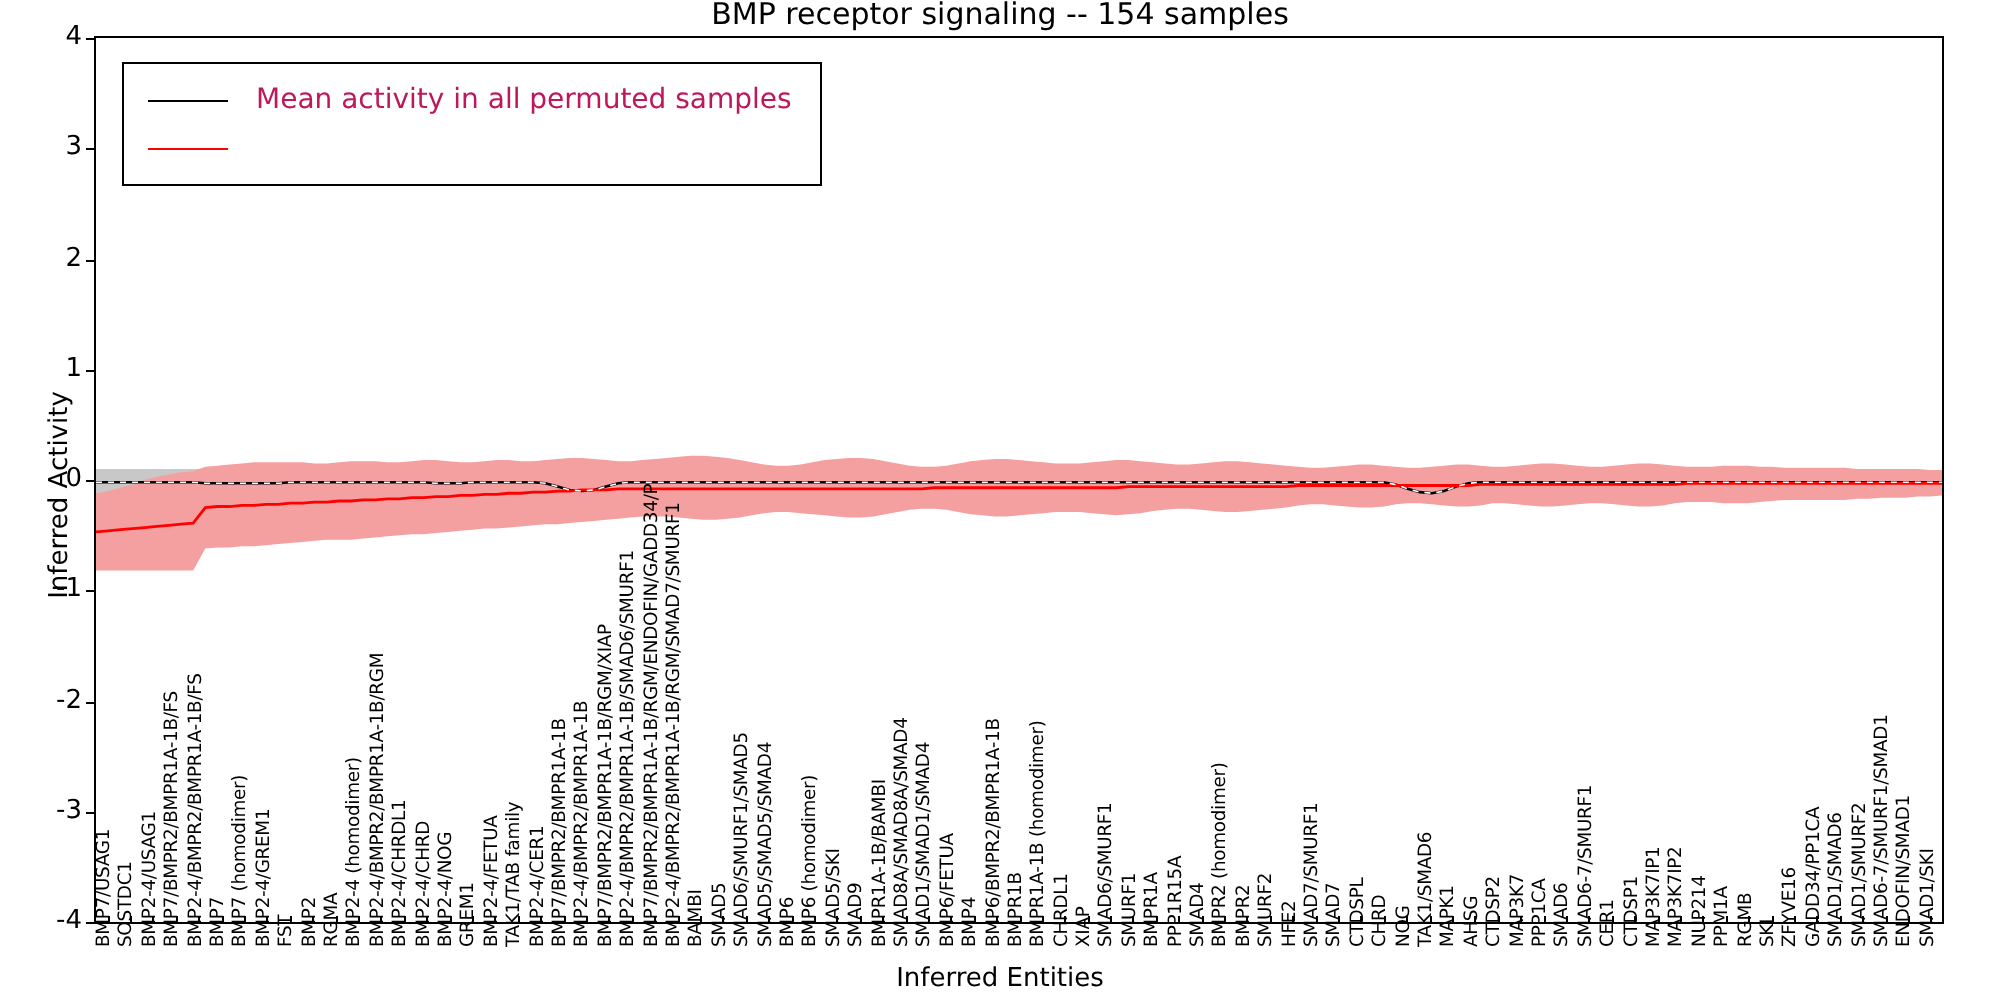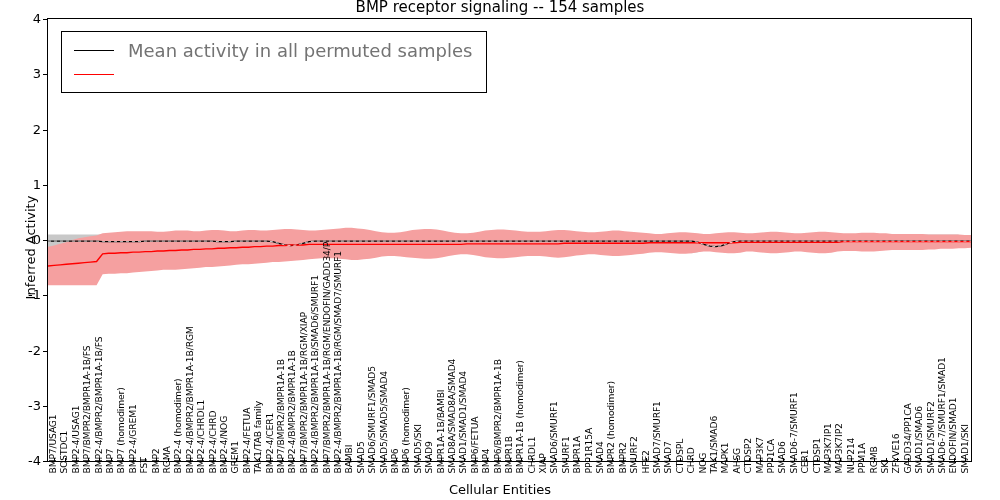--- a/index.html
+++ b/index.html
@@ -90,21 +90,21 @@
     align-items: center;
     height: 24px;
   }
   .legend-swatch {
     width: 40px; height: 0;
     border-top-width: 1.6px;
     border-top-style: solid;
     margin-right: 14px;
     margin-left: 4px;
   }
-  .legend-text { font-size: 18px; color: #737373; white-space: nowrap; }
+  .legend-text { font-size: 14px; color: #be185d; white-space: nowrap; }
   #xticklabels {
     position: absolute;
     left: 0; top: 0;
     width: 1000px; height: 500px;
     pointer-events: none;
   }
   .xtick-label {
     position: absolute;
     font-size: 9.2px;
     line-height: 9.5px;
@@ -151,21 +151,21 @@
       <div class="ytick-mark-r" style="top: 129.5px;"></div>
       <div class="ytick-row" style="top: 74.25px;">3</div>
       <div class="ytick-mark" style="top: 74.25px;"></div>
       <div class="ytick-mark-r" style="top: 74.25px;"></div>
       <div class="ytick-row" style="top: 19px;">4</div>
       <div class="ytick-mark" style="top: 19px;"></div>
       <div class="ytick-mark-r" style="top: 19px;"></div>
     </div>
 
   <div id="ylabel">Inferred Activity</div>
-  <div id="xlabel">Cellular Entities</div>
+  <div id="xlabel">Inferred Entities</div>
 
   <div id="axes">
     <svg id="plot-svg" width="923" height="442">
       <polygon id="band-permuted" fill="#c8c8c8" stroke="none" points="0.00,215.47 6.07,215.47 12.14,215.47 18.22,215.47 24.29,215.47 30.36,215.47 36.43,215.47 42.51,215.47 48.58,215.47 54.65,215.47 60.72,215.47 66.80,215.47 72.87,215.47 78.94,215.47 85.01,215.47 91.09,215.47 97.16,215.47 103.23,215.47 109.30,215.47 115.38,215.47 121.45,215.47 127.52,215.47 133.59,215.47 139.66,215.47 145.74,215.47 151.81,215.47 157.88,215.47 163.95,215.47 170.03,215.47 176.10,215.47 182.17,215.47 188.24,215.47 194.32,215.47 200.39,215.47 206.46,215.47 212.53,215.47 218.61,215.47 224.68,215.47 230.75,216.58 236.82,218.24 242.89,218.79 248.97,218.24 255.04,216.58 261.11,215.47 267.18,215.47 273.26,215.47 279.33,215.47 285.40,215.47 291.47,215.47 297.55,215.47 303.62,215.47 309.69,215.47 315.76,215.47 321.84,215.47 327.91,215.47 333.98,215.47 340.05,215.47 346.13,215.47 352.20,215.47 358.27,215.47 364.34,215.47 370.41,215.47 376.49,215.47 382.56,215.47 388.63,215.47 394.70,215.47 400.78,215.47 406.85,215.47 412.92,215.47 418.99,215.47 425.07,215.47 431.14,215.47 437.21,215.47 443.28,215.47 449.36,215.47 455.43,215.47 461.50,215.47 467.57,215.47 473.64,215.47 479.72,215.47 485.79,215.47 491.86,215.47 497.93,215.47 504.01,215.47 510.08,215.47 516.15,215.47 522.22,215.47 528.30,215.47 534.37,215.47 540.44,215.47 546.51,215.47 552.59,215.47 558.66,215.47 564.73,215.47 570.80,215.47 576.88,215.47 582.95,215.47 589.02,215.47 595.09,215.47 601.16,215.47 607.24,215.47 613.31,215.47 619.38,215.47 625.45,215.47 631.53,215.47 637.60,216.03 643.67,217.69 649.74,219.34 655.82,219.90 661.89,218.79 667.96,217.13 674.03,215.47 680.11,215.47 686.18,215.47 692.25,215.47 698.32,215.47 704.39,215.47 710.47,215.47 716.54,215.47 722.61,215.47 728.68,215.47 734.76,215.47 740.83,215.47 746.90,215.47 752.97,215.47 759.05,215.47 765.12,215.47 771.19,215.47 777.26,215.47 783.34,215.47 789.41,215.47 795.48,215.47 801.55,215.47 807.63,215.47 813.70,215.47 819.77,215.47 825.84,215.47 831.91,215.47 837.99,215.47 844.06,215.47 850.13,215.47 856.20,215.47 862.28,215.47 868.35,215.47 874.42,215.47 880.49,215.47 886.57,215.47 892.64,215.47 898.71,215.47 904.78,215.47 910.86,215.47 898.71,228.73 892.64,228.73 886.57,228.73 880.49,228.73 874.42,228.73 868.35,228.73 862.28,228.73 856.20,228.73 850.13,228.73 844.06,228.73 837.99,228.73 831.91,228.73 825.84,228.73 819.77,228.73 813.70,228.73 807.63,228.73 801.55,228.73 795.48,228.73 789.41,228.73 783.34,228.73 777.26,228.73 771.19,228.73 765.12,228.73 759.05,228.73 752.97,228.73 746.90,228.73 740.83,228.73 734.76,228.73 728.68,228.73 722.61,228.73 716.54,228.73 710.47,228.73 704.39,228.73 698.32,228.73 692.25,228.73 686.18,228.73 680.11,228.73 674.03,228.73 667.96,228.73 661.89,229.29 655.82,230.94 649.74,233.15 643.67,234.26 637.60,233.71 631.53,232.05 625.45,229.84 619.38,228.73 613.31,228.73 607.24,228.73 601.16,228.73 595.09,228.73 589.02,228.73 582.95,228.73 576.88,228.73 570.80,228.73 564.73,228.73 558.66,228.73 552.59,228.73 546.51,228.73 540.44,228.73 534.37,228.73 528.30,228.73 522.22,228.73 516.15,228.73 510.08,228.73 504.01,228.73 497.93,228.73 491.86,228.73 485.79,228.73 479.72,228.73 473.64,228.73 467.57,228.73 461.50,228.73 455.43,228.73 449.36,228.73 443.28,228.73 437.21,228.73 431.14,228.73 425.07,228.73 418.99,228.73 412.92,228.73 406.85,228.73 400.78,228.73 394.70,228.73 388.63,228.73 382.56,228.73 376.49,228.73 370.41,228.73 364.34,228.73 358.27,228.73 352.20,228.73 346.13,228.73 340.05,228.73 333.98,228.73 327.91,228.73 321.84,228.73 315.76,228.73 309.69,228.73 303.62,228.73 297.55,228.73 291.47,228.73 285.40,228.73 279.33,228.73 273.26,228.73 267.18,228.73 261.11,229.29 255.04,230.94 248.97,232.60 242.89,233.15 236.82,232.60 230.75,230.94 224.68,229.29 218.61,228.73 212.53,228.73 206.46,228.73 200.39,228.73 194.32,228.73 188.24,228.73 182.17,229.29 176.10,229.29 170.03,229.29 163.95,228.73 157.88,228.73 151.81,228.73 145.74,228.73 139.66,228.73 133.59,228.73 127.52,228.73 121.45,228.73 115.38,228.73 109.30,228.73 103.23,228.73 97.16,228.73 91.09,229.29 85.01,229.29 78.94,229.29 72.87,229.29 66.80,229.29 60.72,229.29 54.65,229.29 48.58,228.73 42.51,228.73 36.43,228.73 30.36,228.73 24.29,228.73 18.22,228.73 12.14,228.73 6.07,228.73 0.00,228.73"></polygon>
       <polygon id="band-patient" fill="#f5a0a0" stroke="none" points="0.00,227.63 6.07,226.52 12.14,224.87 18.22,223.21 24.29,221.00 30.36,219.34 36.43,218.24 42.51,217.13 48.58,216.58 54.65,214.37 60.72,213.82 66.80,213.26 72.87,212.71 78.94,212.16 85.01,212.16 91.09,212.16 97.16,212.16 103.23,212.16 109.30,212.71 115.38,212.71 121.45,212.16 127.52,211.61 133.59,211.61 139.66,211.61 145.74,212.16 151.81,212.16 157.88,211.61 163.95,211.05 170.03,211.05 176.10,211.61 182.17,212.16 188.24,212.16 194.32,211.61 200.39,211.05 206.46,211.05 212.53,211.61 218.61,211.61 224.68,211.05 230.75,210.50 236.82,209.95 242.89,209.95 248.97,210.50 255.04,211.05 261.11,211.61 267.18,211.61 273.26,211.05 279.33,210.50 285.40,209.95 291.47,209.40 297.55,208.84 303.62,208.84 309.69,209.40 315.76,209.95 321.84,211.05 327.91,212.16 333.98,213.26 340.05,213.82 346.13,213.82 352.20,213.26 358.27,212.16 364.34,211.05 370.41,210.50 376.49,209.95 382.56,209.95 388.63,210.50 394.70,211.61 400.78,212.71 406.85,213.82 412.92,214.37 418.99,214.37 425.07,213.82 431.14,212.71 437.21,211.61 443.28,211.05 449.36,210.50 455.43,210.50 461.50,211.05 467.57,211.61 473.64,212.16 479.72,212.71 485.79,212.71 491.86,212.71 497.93,212.16 504.01,211.61 510.08,211.05 516.15,211.05 522.22,211.61 528.30,212.16 534.37,212.71 540.44,213.26 546.51,213.26 552.59,212.71 558.66,212.16 564.73,211.61 570.80,211.61 576.88,212.16 582.95,212.71 589.02,213.26 595.09,213.82 601.16,214.37 607.24,214.92 613.31,214.92 619.38,214.37 625.45,213.82 631.53,213.26 637.60,213.26 643.67,213.82 649.74,214.37 655.82,214.92 661.89,214.92 667.96,214.37 674.03,213.82 680.11,213.26 686.18,213.26 692.25,213.82 698.32,214.37 704.39,214.37 710.47,213.82 716.54,213.26 722.61,212.71 728.68,212.71 734.76,213.26 740.83,213.82 746.90,214.37 752.97,214.37 759.05,213.82 765.12,213.26 771.19,212.71 777.26,212.71 783.34,213.26 789.41,213.82 795.48,214.37 801.55,214.37 807.63,214.37 813.70,213.82 819.77,213.82 825.84,213.82 831.91,214.37 837.99,214.37 844.06,214.92 850.13,214.92 856.20,214.92 862.28,214.92 868.35,214.92 874.42,214.92 880.49,215.47 886.57,215.47 892.64,215.47 898.71,215.47 904.78,215.47 910.86,215.47 916.93,216.03 923.00,216.03 929.07,216.03 935.14,216.58 941.22,216.58 935.14,228.18 929.07,228.73 923.00,228.73 916.93,229.29 910.86,229.29 904.78,229.84 898.71,229.84 892.64,229.84 886.57,230.39 880.49,230.39 874.42,230.94 868.35,230.94 862.28,230.94 856.20,230.94 850.13,230.94 844.06,230.94 837.99,231.50 831.91,232.05 825.84,232.60 819.77,232.60 813.70,232.60 807.63,232.05 801.55,232.05 795.48,232.05 789.41,232.60 783.34,233.71 777.26,234.26 771.19,234.26 765.12,233.71 759.05,233.15 752.97,232.60 746.90,232.60 740.83,233.15 734.76,233.71 728.68,234.26 722.61,234.26 716.54,233.71 710.47,233.15 704.39,232.60 698.32,232.60 692.25,233.71 686.18,234.26 680.11,234.26 674.03,233.71 667.96,233.15 661.89,232.60 655.82,232.60 649.74,233.15 643.67,234.26 637.60,234.81 631.53,234.81 625.45,234.26 619.38,233.71 613.31,233.15 607.24,233.15 601.16,233.71 595.09,234.81 589.02,235.36 582.95,235.92 576.88,236.47 570.80,237.02 564.73,237.02 558.66,236.47 552.59,235.92 546.51,235.36 540.44,235.36 534.37,235.92 528.30,236.47 522.22,237.57 516.15,238.13 510.08,238.68 504.01,238.13 497.93,237.57 491.86,237.02 485.79,237.02 479.72,237.02 473.64,237.57 467.57,238.13 461.50,238.68 455.43,239.23 449.36,239.23 443.28,238.68 437.21,238.13 431.14,237.02 425.07,235.92 418.99,235.36 412.92,235.36 406.85,235.92 400.78,237.02 394.70,238.13 388.63,239.23 382.56,239.78 376.49,239.78 370.41,239.23 364.34,238.68 358.27,238.13 352.20,237.57 346.13,237.02 340.05,237.02 333.98,237.57 327.91,238.68 321.84,239.78 315.76,240.34 309.69,240.89 303.62,240.89 297.55,240.34 291.47,239.78 285.40,239.23 279.33,239.23 273.26,239.23 267.18,239.78 261.11,240.34 255.04,240.89 248.97,241.44 242.89,242.00 236.82,242.55 230.75,243.10 224.68,243.10 218.61,243.65 212.53,244.20 206.46,244.76 200.39,245.31 194.32,245.31 188.24,245.86 182.17,246.41 176.10,246.97 170.03,247.52 163.95,248.07 157.88,248.07 151.81,248.63 145.74,249.18 139.66,249.73 133.59,250.28 127.52,250.84 121.45,250.84 115.38,250.84 109.30,251.39 103.23,251.94 97.16,252.49 91.09,253.05 85.01,253.60 78.94,254.15 72.87,254.15 66.80,254.70 60.72,254.70 54.65,255.25 48.58,266.31 42.51,266.31 36.43,266.31 30.36,266.31 24.29,266.31 18.22,266.31 12.14,266.31 6.07,266.31 0.00,266.31"></polygon>
       <polyline id="line-permuted" fill="none" stroke="#000000" stroke-width="1.3" points="0.00,222.10 6.07,222.10 12.14,222.10 18.22,222.10 24.29,222.10 30.36,222.10 36.43,222.10 42.51,222.10 48.58,222.10 54.65,222.66 60.72,222.66 66.80,222.66 72.87,222.66 78.94,222.66 85.01,222.66 91.09,222.66 97.16,222.10 103.23,222.10 109.30,222.10 115.38,222.10 121.45,222.10 127.52,222.10 133.59,222.10 139.66,222.10 145.74,222.10 151.81,222.10 157.88,222.10 163.95,222.10 170.03,222.66 176.10,222.66 182.17,222.66 188.24,222.10 194.32,222.10 200.39,222.10 206.46,222.10 212.53,222.10 218.61,222.10 224.68,222.66 230.75,224.31 236.82,225.97 242.89,226.52 248.97,225.97 255.04,224.31 261.11,222.66 267.18,222.10 273.26,222.10 279.33,222.10 285.40,222.10 291.47,222.10 297.55,222.10 303.62,222.10 309.69,222.10 315.76,222.10 321.84,222.10 327.91,222.10 333.98,222.10 340.05,222.10 346.13,222.10 352.20,222.10 358.27,222.10 364.34,222.10 370.41,222.10 376.49,222.10 382.56,222.10 388.63,222.10 394.70,222.10 400.78,222.10 406.85,222.10 412.92,222.10 418.99,222.10 425.07,222.10 431.14,222.10 437.21,222.10 443.28,222.10 449.36,222.10 455.43,222.10 461.50,222.10 467.57,222.10 473.64,222.10 479.72,222.10 485.79,222.10 491.86,222.10 497.93,222.10 504.01,222.10 510.08,222.10 516.15,222.10 522.22,222.10 528.30,222.10 534.37,222.10 540.44,222.10 546.51,222.10 552.59,222.10 558.66,222.10 564.73,222.10 570.80,222.10 576.88,222.10 582.95,222.10 589.02,222.10 595.09,222.10 601.16,222.10 607.24,222.10 613.31,222.10 619.38,222.10 625.45,222.10 631.53,222.10 637.60,222.10 643.67,222.10 649.74,223.21 655.82,225.42 661.89,227.08 667.96,227.63 674.03,226.52 680.11,224.31 686.18,222.66 692.25,222.10 698.32,222.10 704.39,222.10 710.47,222.10 716.54,222.10 722.61,222.10 728.68,222.10 734.76,222.10 740.83,222.10 746.90,222.10 752.97,222.10 759.05,222.10 765.12,222.10 771.19,222.10 777.26,222.10 783.34,222.10 789.41,222.10 795.48,222.10 801.55,222.10 807.63,222.10 813.70,222.10 819.77,222.10 825.84,222.10 831.91,222.10 837.99,222.10 844.06,222.10 850.13,222.10 856.20,222.10 862.28,222.10 868.35,222.10 874.42,222.10 880.49,222.10 886.57,222.10 892.64,222.10 898.71,222.10 904.78,222.10 910.86,222.10 916.93,222.10 923.00,222.10"></polyline>
       <polyline id="line-patient" fill="none" stroke="#ff0000" stroke-width="1.4" points="0.00,246.97 6.07,246.41 12.14,245.86 18.22,245.31 24.29,244.76 30.36,244.20 36.43,243.65 42.51,243.10 48.58,242.55 54.65,234.81 60.72,234.26 66.80,234.26 72.87,233.71 78.94,233.71 85.01,233.15 91.09,233.15 97.16,232.60 103.23,232.60 109.30,232.05 115.38,232.05 121.45,231.50 127.52,231.50 133.59,230.94 139.66,230.94 145.74,230.39 151.81,230.39 157.88,229.84 163.95,229.84 170.03,229.29 176.10,229.29 182.17,228.73 188.24,228.73 194.32,228.18 200.39,228.18 206.46,227.63 212.53,227.63 218.61,227.08 224.68,227.08 230.75,226.52 236.82,226.52 242.89,225.97 248.97,225.97 255.04,225.97 261.11,225.42 267.18,225.42 273.26,225.42 279.33,225.42 285.40,225.42 291.47,225.42 297.55,225.42 303.62,225.42 309.69,225.42 315.76,225.42 321.84,225.42 327.91,225.42 333.98,225.42 340.05,225.42 346.13,225.42 352.20,225.42 358.27,225.42 364.34,225.42 370.41,225.42 376.49,225.42 382.56,225.42 388.63,225.42 394.70,225.42 400.78,225.42 406.85,225.42 412.92,225.42 418.99,224.87 425.07,224.87 431.14,224.87 437.21,224.87 443.28,224.87 449.36,224.87 455.43,224.87 461.50,224.87 467.57,224.87 473.64,224.87 479.72,224.87 485.79,224.87 491.86,224.87 497.93,224.87 504.01,224.87 510.08,224.87 516.15,224.31 522.22,224.31 528.30,224.31 534.37,224.31 540.44,224.31 546.51,224.31 552.59,224.31 558.66,224.31 564.73,224.31 570.80,224.31 576.88,224.31 582.95,224.31 589.02,224.31 595.09,224.31 601.16,223.76 607.24,223.76 613.31,223.76 619.38,223.76 625.45,223.76 631.53,223.76 637.60,223.76 643.67,223.76 649.74,223.76 655.82,223.76 661.89,223.76 667.96,223.76 674.03,223.76 680.11,223.76 686.18,223.76 692.25,223.21 698.32,223.21 704.39,223.21 710.47,223.21 716.54,223.21 722.61,223.21 728.68,223.21 734.76,223.21 740.83,223.21 746.90,223.21 752.97,223.21 759.05,223.21 765.12,223.21 771.19,223.21 777.26,223.21 783.34,223.21 789.41,223.21 795.48,222.66 801.55,222.66 807.63,222.66 813.70,222.66 819.77,222.66 825.84,222.66 831.91,222.66 837.99,222.66 844.06,222.66 850.13,222.66 856.20,222.66 862.28,222.66 868.35,222.66 874.42,222.66 880.49,222.66 886.57,222.66 892.64,222.66 898.71,222.66 904.78,222.66 910.86,222.66 916.93,222.66 923.00,222.66 929.07,222.66"></polyline>
       <polyline id="line-permuted-dash" fill="none" stroke="#ffffff" stroke-width="0.8" stroke-dasharray="3 3" points="0.00,222.10 6.07,222.10 12.14,222.10 18.22,222.10 24.29,222.10 30.36,222.10 36.43,222.10 42.51,222.10 48.58,222.10 54.65,222.66 60.72,222.66 66.80,222.66 72.87,222.66 78.94,222.66 85.01,222.66 91.09,222.66 97.16,222.10 103.23,222.10 109.30,222.10 115.38,222.10 121.45,222.10 127.52,222.10 133.59,222.10 139.66,222.10 145.74,222.10 151.81,222.10 157.88,222.10 163.95,222.10 170.03,222.66 176.10,222.66 182.17,222.66 188.24,222.10 194.32,222.10 200.39,222.10 206.46,222.10 212.53,222.10 218.61,222.10 224.68,222.66 230.75,224.31 236.82,225.97 242.89,226.52 248.97,225.97 255.04,224.31 261.11,222.66 267.18,222.10 273.26,222.10 279.33,222.10 285.40,222.10 291.47,222.10 297.55,222.10 303.62,222.10 309.69,222.10 315.76,222.10 321.84,222.10 327.91,222.10 333.98,222.10 340.05,222.10 346.13,222.10 352.20,222.10 358.27,222.10 364.34,222.10 370.41,222.10 376.49,222.10 382.56,222.10 388.63,222.10 394.70,222.10 400.78,222.10 406.85,222.10 412.92,222.10 418.99,222.10 425.07,222.10 431.14,222.10 437.21,222.10 443.28,222.10 449.36,222.10 455.43,222.10 461.50,222.10 467.57,222.10 473.64,222.10 479.72,222.10 485.79,222.10 491.86,222.10 497.93,222.10 504.01,222.10 510.08,222.10 516.15,222.10 522.22,222.10 528.30,222.10 534.37,222.10 540.44,222.10 546.51,222.10 552.59,222.10 558.66,222.10 564.73,222.10 570.80,222.10 576.88,222.10 582.95,222.10 589.02,222.10 595.09,222.10 601.16,222.10 607.24,222.10 613.31,222.10 619.38,222.10 625.45,222.10 631.53,222.10 637.60,222.10 643.67,222.10 649.74,223.21 655.82,225.42 661.89,227.08 667.96,227.63 674.03,226.52 680.11,224.31 686.18,222.66 692.25,222.10 698.32,222.10 704.39,222.10 710.47,222.10 716.54,222.10 722.61,222.10 728.68,222.10 734.76,222.10 740.83,222.10 746.90,222.10 752.97,222.10 759.05,222.10 765.12,222.10 771.19,222.10 777.26,222.10 783.34,222.10 789.41,222.10 795.48,222.10 801.55,222.10 807.63,222.10 813.70,222.10 819.77,222.10 825.84,222.10 831.91,222.10 837.99,222.10 844.06,222.10 850.13,222.10 856.20,222.10 862.28,222.10 868.35,222.10 874.42,222.10 880.49,222.10 886.57,222.10 892.64,222.10 898.71,222.10 904.78,222.10 910.86,222.10 916.93,222.10 923.00,222.10"></polyline>
     </svg>
   </div>

